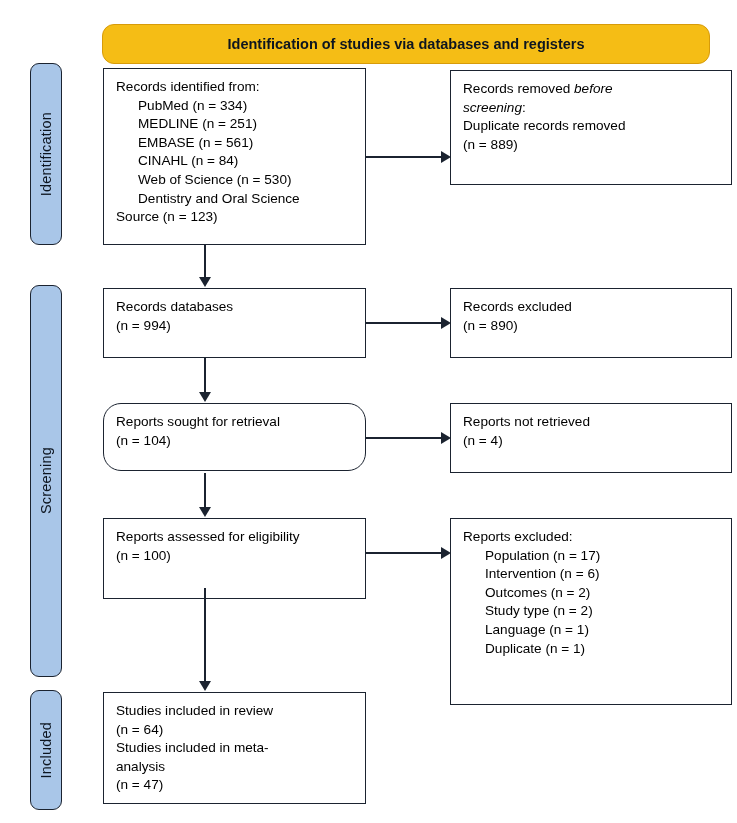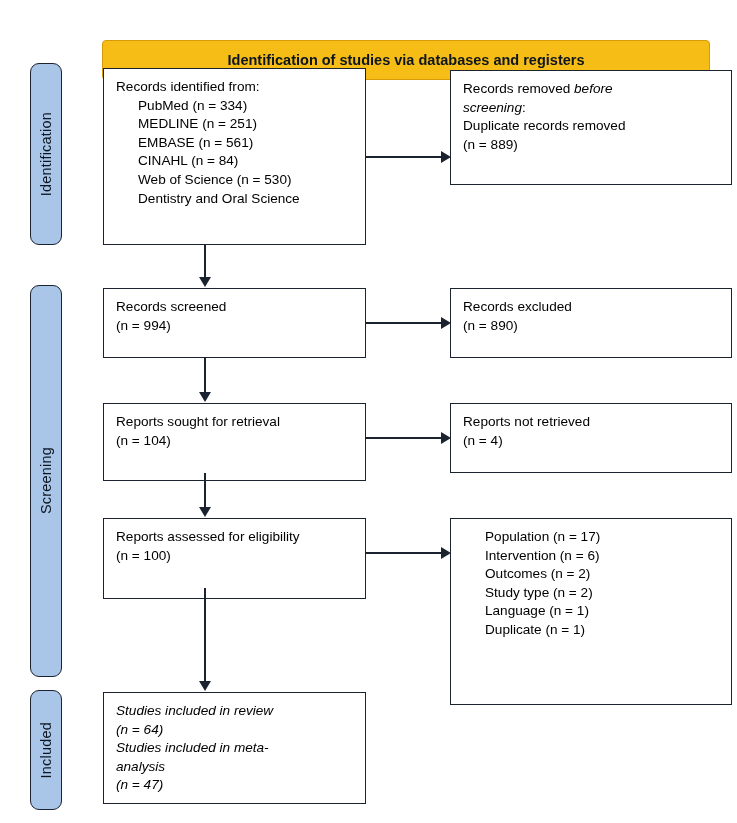--- a/index.html
+++ b/index.html
@@ -43,25 +43,25 @@
     white-space: nowrap;
   }
 
   #phase-identification { left: 30px; top: 63px;  width: 32px; height: 182px; }
   #phase-screening      { left: 30px; top: 285px; width: 32px; height: 392px; }
   #phase-included       { left: 30px; top: 690px; width: 32px; height: 120px; }
 
   
   #banner {
     position: absolute;
-    left: 102px; top: 40px;
+    left: 102px; top: 24px;
     width: 608px; height: 40px;
     background: #f5bd15;
     border: 1.6px solid #d79b0a;
-    border-radius: 4px;
+    border-radius: 12px;
     box-sizing: border-box;
     display: flex;
     align-items: center;
     justify-content: center;
   }
   #banner-text {
     font-size: 14.5px;
     font-weight: bold;
     color: #0d1520;
     white-space: nowrap;
@@ -80,23 +80,23 @@
   }
   .box .line { white-space: pre; }
   .box .indent { padding-left: 22px; }
   .box em { font-style: italic; }
 
   .col-left  { left: 103px; width: 263px; padding-left: 12px; }
   .col-right { left: 450px; width: 282px; }
 
   #box-identified   { top: 68px;  height: 177px; }
   #box-screened     { top: 288px; height: 70px; }
-  #box-sought       { top: 403px; height: 78px; }
+  #box-sought       { top: 403px; height: 68px; border-radius: 18px; }
   #box-assessed     { top: 518px; height: 81px; }
-  #box-included     { top: 692px; height: 112px; font-style: italic; }
+  #box-included     { top: 692px; height: 112px; }
 
   #box-removed      { top: 70px;  height: 115px; }
   #box-excluded-rec { top: 288px; height: 70px; }
   #box-notretrieved { top: 403px; height: 70px; }
   #box-excluded-rep { top: 518px; height: 187px; }
 
   
   .conn { position: absolute; background: #1b2330; }
   .v-line { width: 2.2px; }
   .h-line { height: 2.2px; }
@@ -136,31 +136,32 @@
   </div>
 
   <div class="box col-left" id="box-identified">
     <div class="line">Records identified from:</div>
     <div class="line indent">PubMed (n = 334)</div>
     <div class="line indent">MEDLINE (n = 251)</div>
     <div class="line indent">EMBASE (n = 561)</div>
     <div class="line indent">CINAHL (n = 84)</div>
     <div class="line indent">Web of Science (n = 530)</div>
     <div class="line indent">Dentistry and Oral Science</div>
+    <div class="line">Source (n = 123)</div>
   </div>
 
   <div class="box col-right" id="box-removed">
     <div class="line"><span>Records removed </span><em>before</em></div>
     <div class="line"><em>screening</em><span>:</span></div>
     <div class="line">Duplicate records removed</div>
     <div class="line">(n = 889)</div>
   </div>
 
   <div class="box col-left" id="box-screened">
-    <div class="line">Records screened</div>
+    <div class="line">Records databases</div>
     <div class="line">(n = 994)</div>
   </div>
 
   <div class="box col-right" id="box-excluded-rec">
     <div class="line">Records excluded</div>
     <div class="line">(n = 890)</div>
   </div>
 
   <div class="box col-left" id="box-sought">
     <div class="line">Reports sought for retrieval</div>
@@ -171,20 +172,21 @@
     <div class="line">Reports not retrieved</div>
     <div class="line">(n = 4)</div>
   </div>
 
   <div class="box col-left" id="box-assessed">
     <div class="line">Reports assessed for eligibility</div>
     <div class="line">(n = 100)</div>
   </div>
 
   <div class="box col-right" id="box-excluded-rep">
+    <div class="line">Reports excluded:</div>
     <div class="line indent">Population (n = 17)</div>
     <div class="line indent">Intervention (n = 6)</div>
     <div class="line indent">Outcomes (n = 2)</div>
     <div class="line indent">Study type (n = 2)</div>
     <div class="line indent">Language (n = 1)</div>
     <div class="line indent">Duplicate (n = 1)</div>
   </div>
 
   <div class="box col-left" id="box-included">
     <div class="line">Studies included in review</div>

